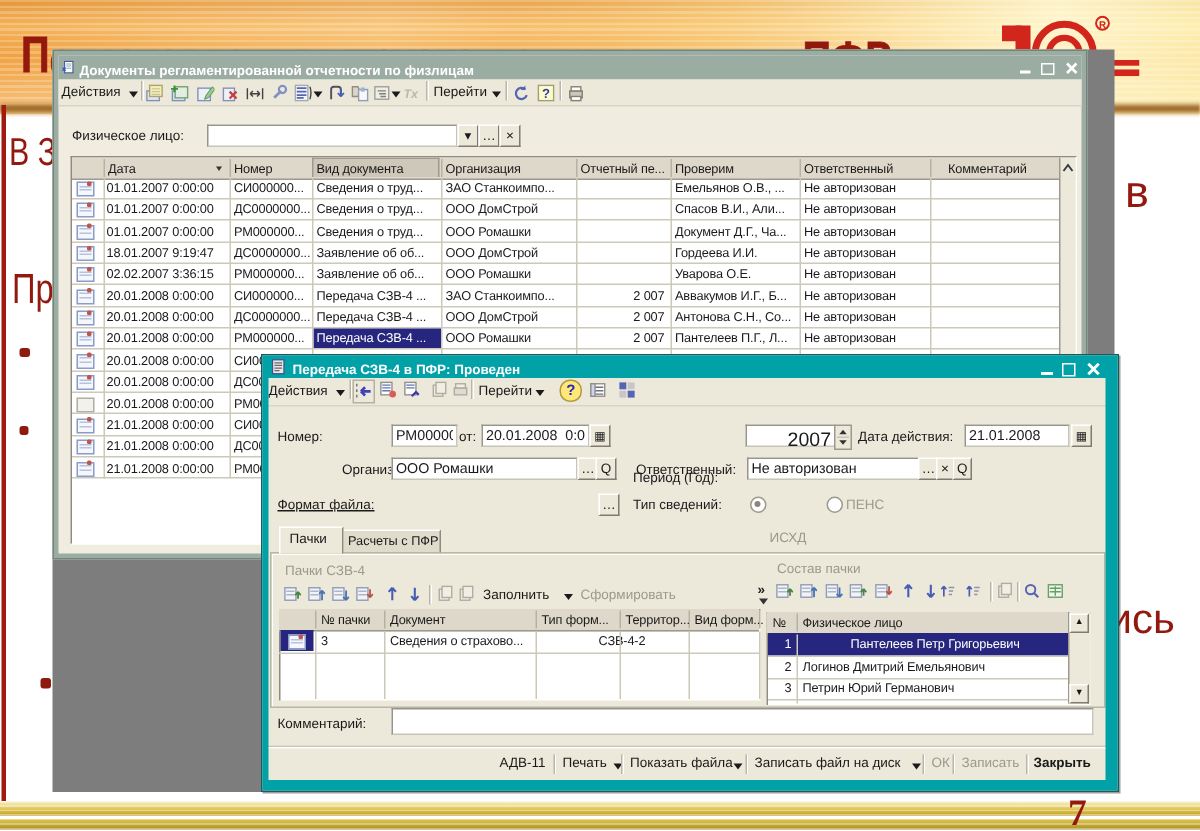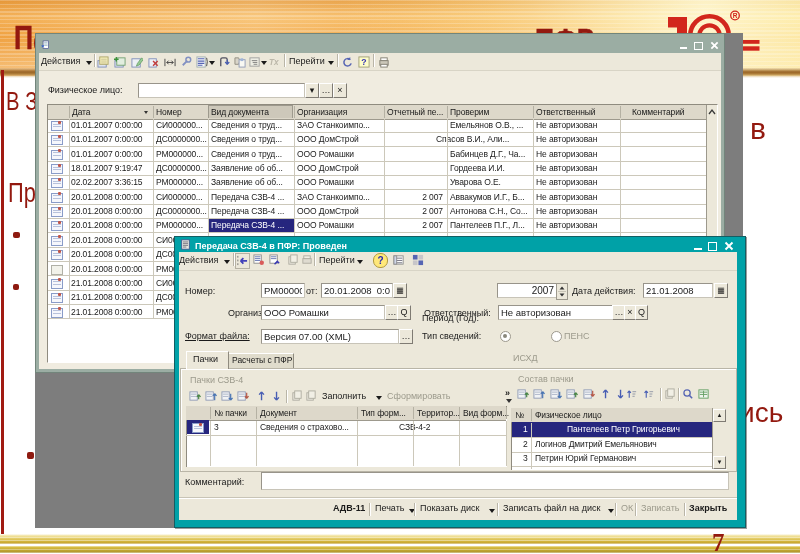--- a/index.html
+++ b/index.html
@@ -49,20 +49,21 @@
 
 <div class="abs" style="left:34.5px;top:33px;width:708.5px;height:495px;background:#7d7d7d;z-index:2;"></div>
 <div class="abs" style="left:35px;top:33px;width:688px;height:338px;background:#f0ece0;border:1px solid #72857b;z-index:2;">
       <div class="abs" style="left:0;top:0;width:688px;height:338px;border:3px solid #9bada3;box-sizing:border-box;"></div>
       <div class="abs" style="left:3px;top:3px;width:682px;height:16px;background:#9bada3;"></div>
       <svg class="abs" style="left:5px;top:6px" width="9" height="9.5" viewBox="0 0 13 13">
         <rect x="3" y="1" width="8" height="11" fill="#fff" stroke="#44518e"></rect>
         <path d="M4.5 3.5 h5 M4.5 5.5 h5 M4.5 7.5 h5" stroke="#8ab"></path>
         <path d="M1 7 l3 3 M1 10 l3-3" stroke="#2a5ad0" stroke-width="1.3"></path>
       </svg>
+      <div class="abs" style="left:17px;top:8px;font-size:9px;font-weight:bold;color:#fff;white-space:nowrap;">Документы регламентированной отчетности по физлицам</div>
       <div class="abs" style="left:644px;top:12.5px;width:7px;height:2.4px;background:#fff;"></div>
       <div class="abs" style="left:658px;top:8px;width:6.5px;height:6px;border:1.8px solid #fff;"></div>
       <svg class="abs" style="left:674px;top:6.5px" width="9" height="9" viewBox="0 0 10 10">
         <path d="M1.5 1.5 L8.5 8.5 M8.5 1.5 L1.5 8.5" stroke="#fff" stroke-width="2"></path>
       </svg>
       <div class="abs" style="left:3px;top:19px;width:682px;height:17px;background:#ece8da;border-bottom:1px solid #d8d4c6;"></div>
       <div class="abs t11" style="left:5px;top:22px;">Действия</div>
       <div class="abs" style="left:50px;top:27px;width:0;height:0;border:3.2px solid transparent;border-top:4px solid #1a1a1a;"></div>
       <div class="abs" style="left:58px;top:20px;width:1px;height:13px;background:#b9b5a7;border-right:1px solid #fff"></div>
       <svg class="abs" style="left:61px;top:22px;opacity:.92" width="12" height="12" viewBox="0 0 13 13">
@@ -173,33 +174,33 @@
         <div class="abs" style="left:0;top:41.2px;width:669px;height:1px;background:#ccc8ba;"></div>
         <div class="abs" style="left:3px;top:30.35px;width:10px;height:8px;background:#f6f7fc;border:1px solid #8a9cc8;">
           <div class="abs" style="left:1px;top:1.5px;width:8px;height:1px;background:#b8c2dc"></div>
           <div class="abs" style="left:1px;top:4px;width:8px;height:1px;background:#b8c2dc"></div>
           <div class="abs" style="left:6px;top:-1.5px;width:3px;height:3px;background:#c05548;border-radius:1px"></div>
         </div>
         <div class="abs t10" style="left:23px;top:29.4px;width:81px;overflow:hidden;">01.01.2007 0:00:00</div>
         <div class="abs t10" style="left:108px;top:29.4px;width:51px;overflow:hidden;">ДС0000000...</div>
         <div class="abs t10" style="left:163px;top:29.4px;width:82px;overflow:hidden;">Сведения о труд...</div>
         <div class="abs t10" style="left:249px;top:29.4px;width:86px;overflow:hidden;">ООО ДомСтрой</div>
-        <div class="abs t10" style="left:388px;top:29.4px;width:82px;overflow:hidden;">Спасов В.И., Али...</div>
+        <div class="abs t10" style="left:402px;top:29.4px;width:82px;overflow:hidden;">Спасов В.И., Али...</div>
         <div class="abs t10" style="left:488px;top:29.4px;width:83px;overflow:hidden;">Не авторизован</div>
         <div class="abs" style="left:0;top:55.6px;width:669px;height:1px;background:#ccc8ba;"></div>
         <div class="abs" style="left:3px;top:44.7px;width:10px;height:8px;background:#f6f7fc;border:1px solid #8a9cc8;">
           <div class="abs" style="left:1px;top:1.5px;width:8px;height:1px;background:#b8c2dc"></div>
           <div class="abs" style="left:1px;top:4px;width:8px;height:1px;background:#b8c2dc"></div>
           <div class="abs" style="left:6px;top:-1.5px;width:3px;height:3px;background:#c05548;border-radius:1px"></div>
         </div>
         <div class="abs t10" style="left:23px;top:43.7px;width:81px;overflow:hidden;">01.01.2007 0:00:00</div>
         <div class="abs t10" style="left:108px;top:43.7px;width:51px;overflow:hidden;">РМ000000...</div>
         <div class="abs t10" style="left:163px;top:43.7px;width:82px;overflow:hidden;">Сведения о труд...</div>
         <div class="abs t10" style="left:249px;top:43.7px;width:86px;overflow:hidden;">ООО Ромашки</div>
-        <div class="abs t10" style="left:402px;top:43.7px;width:82px;overflow:hidden;">Бабинцев Д.Г., Ча...</div>
+        <div class="abs t10" style="left:402px;top:43.7px;width:82px;overflow:hidden;">Документ Д.Г., Ча...</div>
         <div class="abs t10" style="left:488px;top:43.7px;width:83px;overflow:hidden;">Не авторизован</div>
         <div class="abs" style="left:0;top:69.9px;width:669px;height:1px;background:#ccc8ba;"></div>
         <div class="abs" style="left:3px;top:59.050000000000004px;width:10px;height:8px;background:#f6f7fc;border:1px solid #8a9cc8;">
           <div class="abs" style="left:1px;top:1.5px;width:8px;height:1px;background:#b8c2dc"></div>
           <div class="abs" style="left:1px;top:4px;width:8px;height:1px;background:#b8c2dc"></div>
           <div class="abs" style="left:6px;top:-1.5px;width:3px;height:3px;background:#c05548;border-radius:1px"></div>
         </div>
         <div class="abs t10" style="left:23px;top:58.1px;width:81px;overflow:hidden;">18.01.2007 9:19:47</div>
         <div class="abs t10" style="left:108px;top:58.1px;width:51px;overflow:hidden;">ДС0000000...</div>
         <div class="abs t10" style="left:163px;top:58.1px;width:82px;overflow:hidden;">Заявление об об...</div>
@@ -393,21 +394,21 @@
       <div class="abs inp" style="left:86px;top:46px;width:42px;height:13px;">
         <div style="position:absolute;left:2px;right:2px;top:1px;text-align:left;overflow:hidden;font-size:9.5px;color:#1a1a1a;white-space:nowrap;">РМ00000(</div>
       </div>
       <div class="abs t11" style="left:131px;top:49px;">от:</div>
       <div class="abs inp" style="left:146px;top:46px;width:70px;height:13px;">
         <div style="position:absolute;left:2px;right:2px;top:1px;text-align:left;overflow:hidden;font-size:9.5px;color:#1a1a1a;white-space:nowrap;">20.01.2008&nbsp; 0:00:0</div>
       </div>
       <div class="abs btn3" style="left:218px;top:46px;width:12px;height:13px;line-height:13px;"><span style="font-size:8px">▦</span></div>
       <div class="abs t11" style="left:247px;top:49px;margin-top:27px;">Период (Год):</div>
       <div class="abs inp" style="left:322px;top:46px;width:58px;height:13px;">
-        <div style="position:absolute;left:2px;right:2px;top:1px;text-align:right;overflow:hidden;font-size:10px;color:#1a1a1a;white-space:nowrap;">2007</div>
+        <div style="position:absolute;left:2px;right:2px;top:1px;text-align:right;overflow:hidden;font-size:13px;color:#1a1a1a;white-space:nowrap;">2007</div>
       </div>
       <div class="abs" style="left:381px;top:46px;width:10px;height:15px;background:#ece8da;border:1px solid #9d998d;">
         <svg width="10" height="15" style="position:absolute;left:0;top:0">
           <path d="M5 2.5 L2.5 5.5 h5 z" fill="#333"></path>
           <path d="M5 12.5 L2.5 9.5 h5 z" fill="#333"></path>
           <path d="M1 7.5 h8" stroke="#c8c4b6"></path>
         </svg>
       </div>
       <div class="abs t11" style="left:397px;top:49px;">Дата действия:</div>
       <div class="abs inp" style="left:468px;top:46px;width:68px;height:13px;">
@@ -421,23 +422,20 @@
       <div class="abs btn3" style="left:210px;top:68px;width:12px;height:13px;line-height:13px;">…</div>
       <div class="abs btn3" style="left:222px;top:68px;width:12px;height:13px;line-height:13px;"><span style="font-size:9px">Q</span></div>
       <div class="abs t11" style="left:249px;top:71px;">Ответственный:</div>
       <div class="abs inp" style="left:323px;top:68px;width:113px;height:13px;">
         <div style="position:absolute;left:2px;right:2px;top:1px;text-align:left;overflow:hidden;font-size:9.5px;color:#1a1a1a;white-space:nowrap;">Не авторизован</div>
       </div>
       <div class="abs btn3" style="left:437px;top:68px;width:12px;height:13px;line-height:13px;">…</div>
       <div class="abs btn3" style="left:449px;top:68px;width:10px;height:13px;line-height:13px;">×</div>
       <div class="abs btn3" style="left:460px;top:68px;width:11px;height:13px;line-height:13px;">Q</div>
       <div class="abs t11" style="left:10px;top:94px;text-decoration:underline;">Формат файла:</div>
-      <div class="abs inp" style="left:86px;top:92px;width:136px;height:13px;">
-        <div style="position:absolute;left:2px;right:2px;top:1px;text-align:left;overflow:hidden;font-size:9.5px;color:#1a1a1a;white-space:nowrap;">Версия 07.00 (XML)</div>
-      </div>
       <div class="abs btn3" style="left:224px;top:92px;width:12px;height:13px;line-height:13px;">…</div>
       <div class="abs t11" style="left:247px;top:94px;">Тип сведений:</div>
       <div class="abs" style="left:325px;top:94px;width:9px;height:9px;border-radius:50%;background:#fff;border:1px solid #9d998d;"></div>
       <div class="abs" style="left:328px;top:97px;width:4px;height:4px;border-radius:50%;background:#8a887c;"></div>
       <div class="abs t11 grey" style="left:338px;top:94px;margin-top:22px;">ИСХД</div>
       <div class="abs" style="left:376px;top:94px;width:9px;height:9px;border-radius:50%;background:#fff;border:1px solid #9d998d;"></div>
       <div class="abs t11 grey" style="left:389px;top:94px;">ПЕНС</div>
       <div class="abs" style="left:11px;top:114px;width:41px;height:17px;background:#ece8da;border:1px solid #8f8b7f;border-bottom:none;border-top-color:#fff;border-left-color:#fff;z-index:2;"></div>
       <div class="abs t11" style="left:18px;top:117px;z-index:2;">Пачки</div>
       <div class="abs" style="left:53px;top:116px;width:64px;height:15px;background:#e0dccc;border:1px solid #8f8b7f;border-bottom:none;border-top-color:#fff;border-left-color:#fff;"></div>
@@ -588,26 +586,26 @@
         <div class="btn3" style="width:11px;height:11px;line-height:11px;font-size:6px;">▲</div>
       </div>
       <div class="abs" style="left:538px;top:219px;width:11px;height:11px;">
         <div class="btn3" style="width:11px;height:11px;line-height:11px;font-size:6px;">▼</div>
       </div>
       <div class="abs t11" style="left:10px;top:240px;">Комментарий:</div>
       <div class="abs inp" style="left:86px;top:235px;width:466px;height:16px;">
         <div style="position:absolute;left:2px;right:2px;top:1px;text-align:left;overflow:hidden;font-size:9.5px;color:#1a1a1a;white-space:nowrap;"></div>
       </div>
       <div class="abs" style="left:2px;top:260px;width:564px;height:1px;background:#fff;border-top:1px solid #c8c4b6;"></div>
-      <div class="abs t11" style="left:158px;top:266px;font-weight:bold;">АДВ-11</div>
+      <div class="abs t11" style="left:158px;top:266px;">АДВ-11</div>
       <div class="abs" style="left:194px;top:266px;width:1px;height:13px;background:#b9b5a7;border-right:1px solid #fff"></div>
       <div class="abs t11" style="left:200px;top:266px;">Печать</div>
       <div class="abs" style="left:234px;top:272px;width:0;height:0;border:3.2px solid transparent;border-top:4px solid #1a1a1a;"></div>
       <div class="abs" style="left:239px;top:266px;width:1px;height:13px;background:#b9b5a7;border-right:1px solid #fff"></div>
-      <div class="abs t11" style="left:245px;top:266px;">Показать диск</div>
+      <div class="abs t11" style="left:245px;top:266px;">Показать файла</div>
       <div class="abs" style="left:314px;top:272px;width:0;height:0;border:3.2px solid transparent;border-top:4px solid #1a1a1a;"></div>
       <div class="abs" style="left:322px;top:266px;width:1px;height:13px;background:#b9b5a7;border-right:1px solid #fff"></div>
       <div class="abs t11" style="left:328px;top:266px;">Записать файл на диск</div>
       <div class="abs" style="left:433px;top:272px;width:0;height:0;border:3.2px solid transparent;border-top:4px solid #1a1a1a;"></div>
       <div class="abs" style="left:440px;top:266px;width:1px;height:13px;background:#b9b5a7;border-right:1px solid #fff"></div>
       <div class="abs t11 grey" style="left:446px;top:266px;">ОК</div>
       <div class="abs" style="left:460px;top:266px;width:1px;height:13px;background:#b9b5a7;border-right:1px solid #fff"></div>
       <div class="abs t11 grey" style="left:466px;top:266px;">Записать</div>
       <div class="abs" style="left:509px;top:266px;width:1px;height:13px;background:#b9b5a7;border-right:1px solid #fff"></div>
       <div class="abs t11" style="left:514px;top:266px;font-weight:bold;">Закрыть</div>

